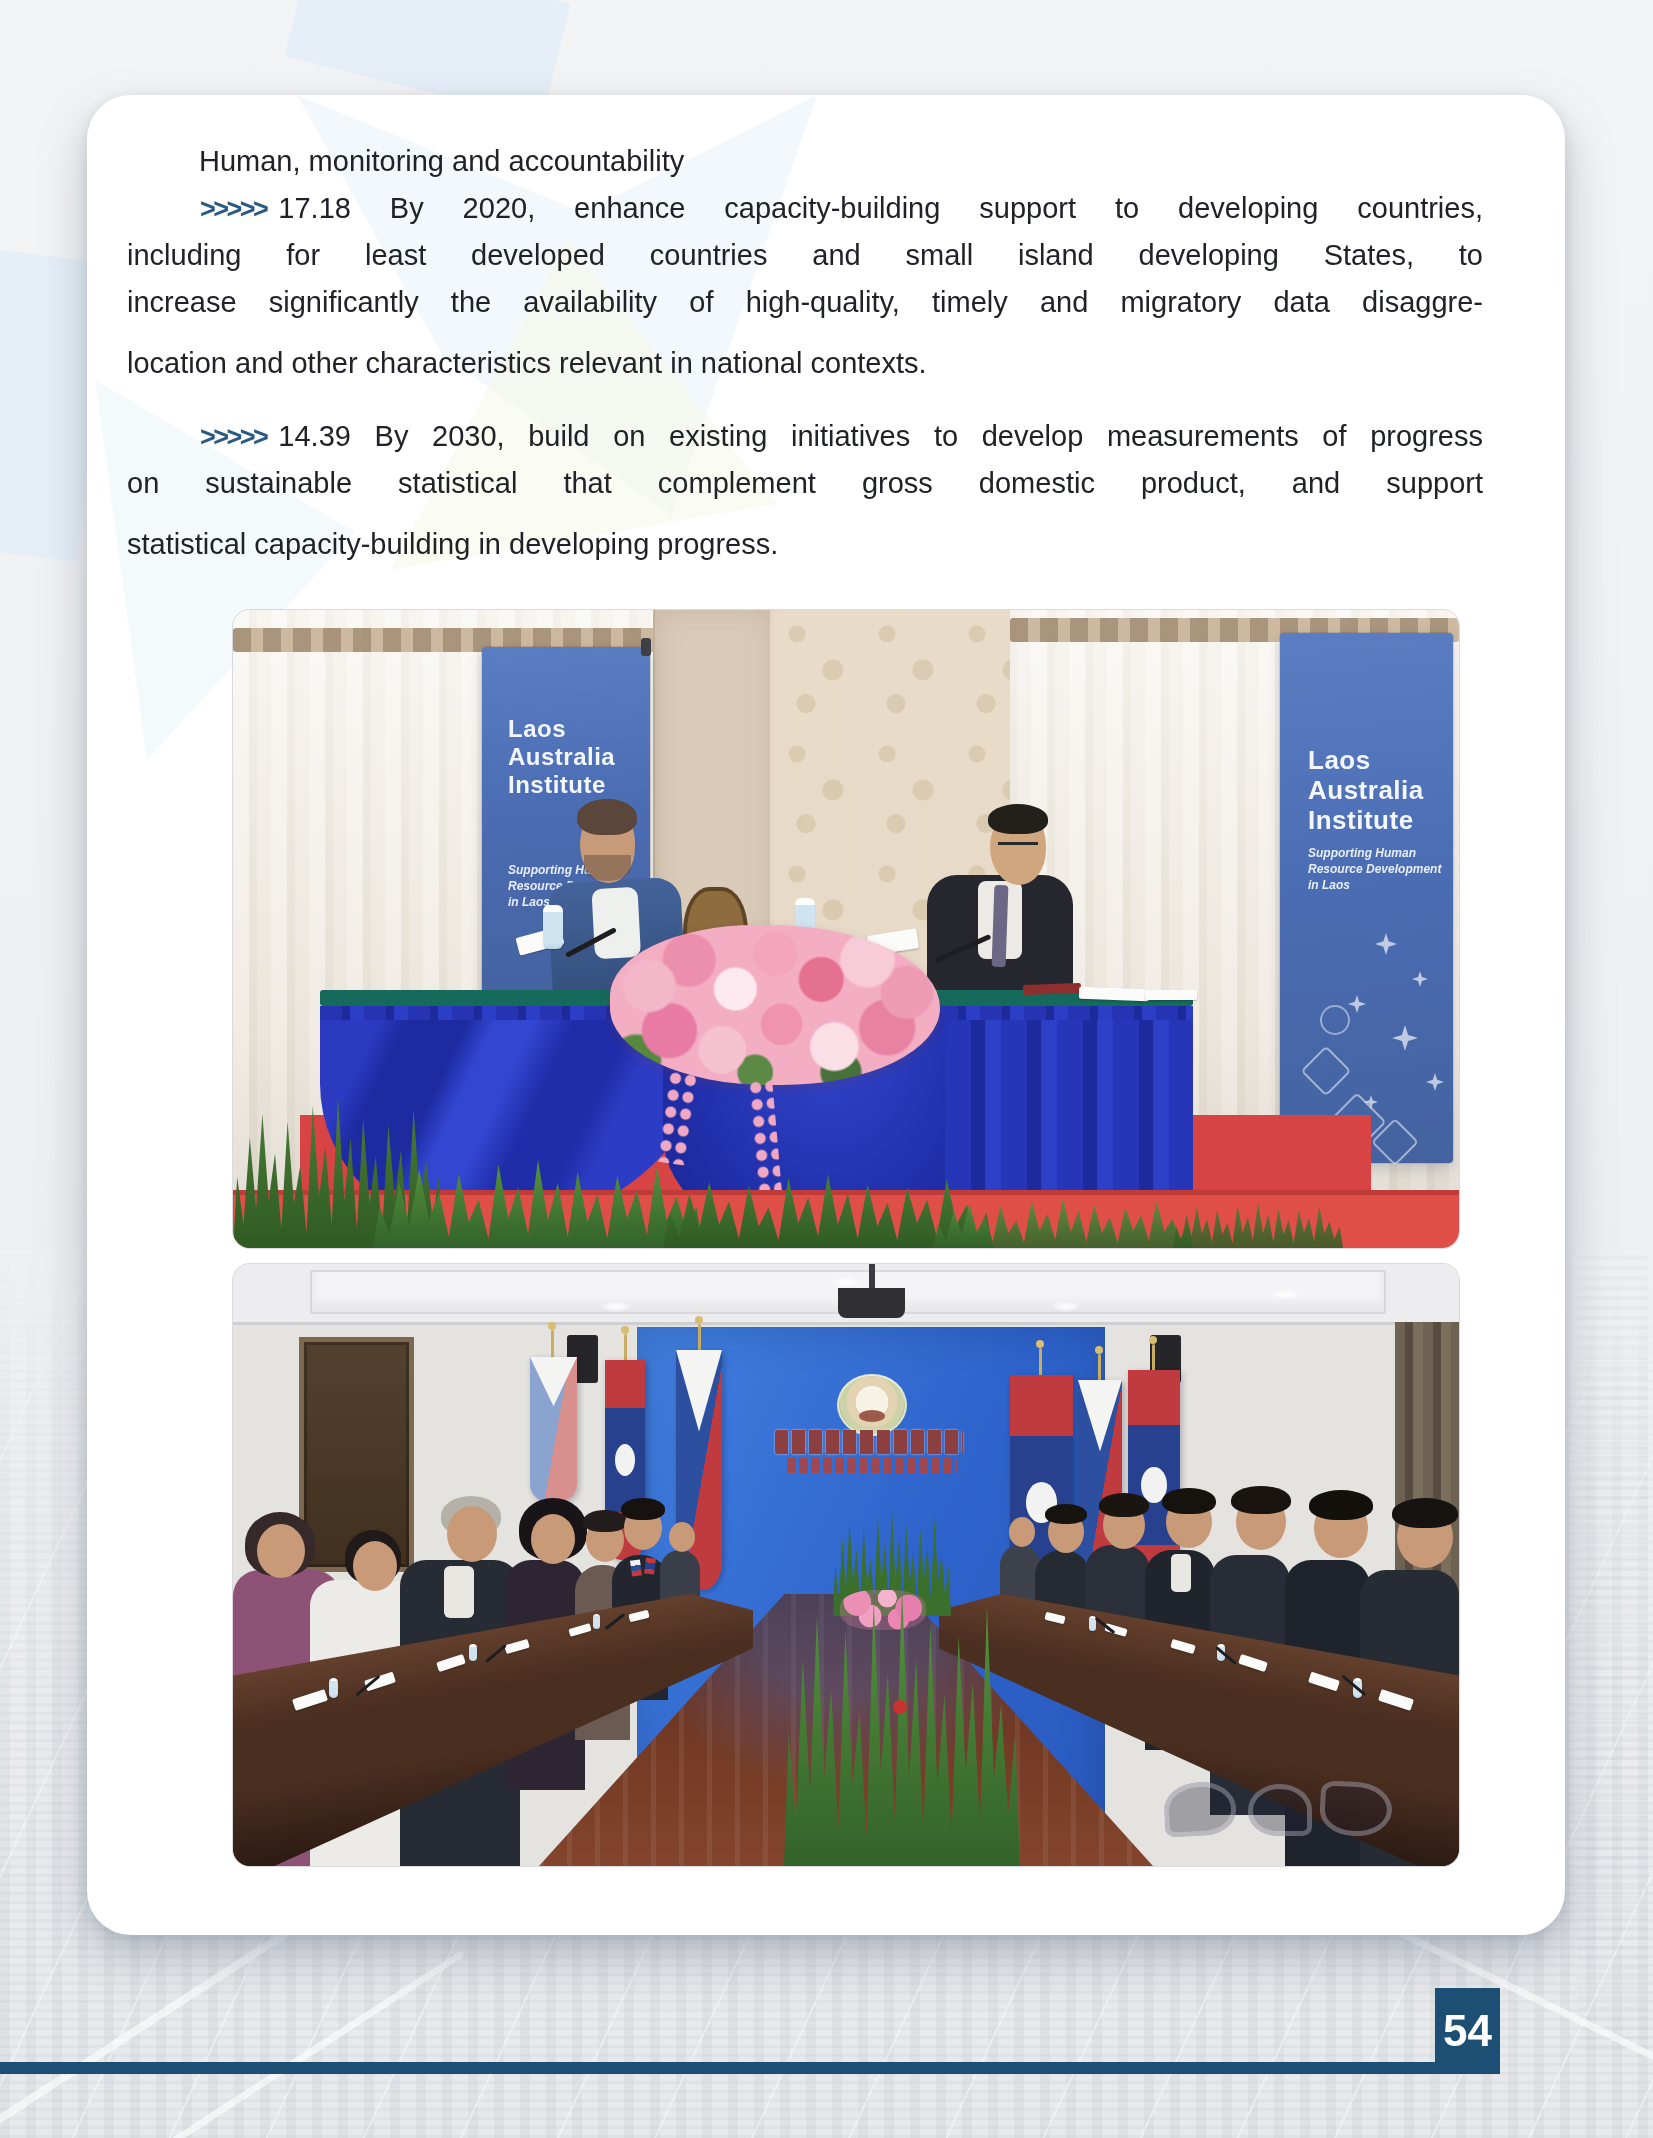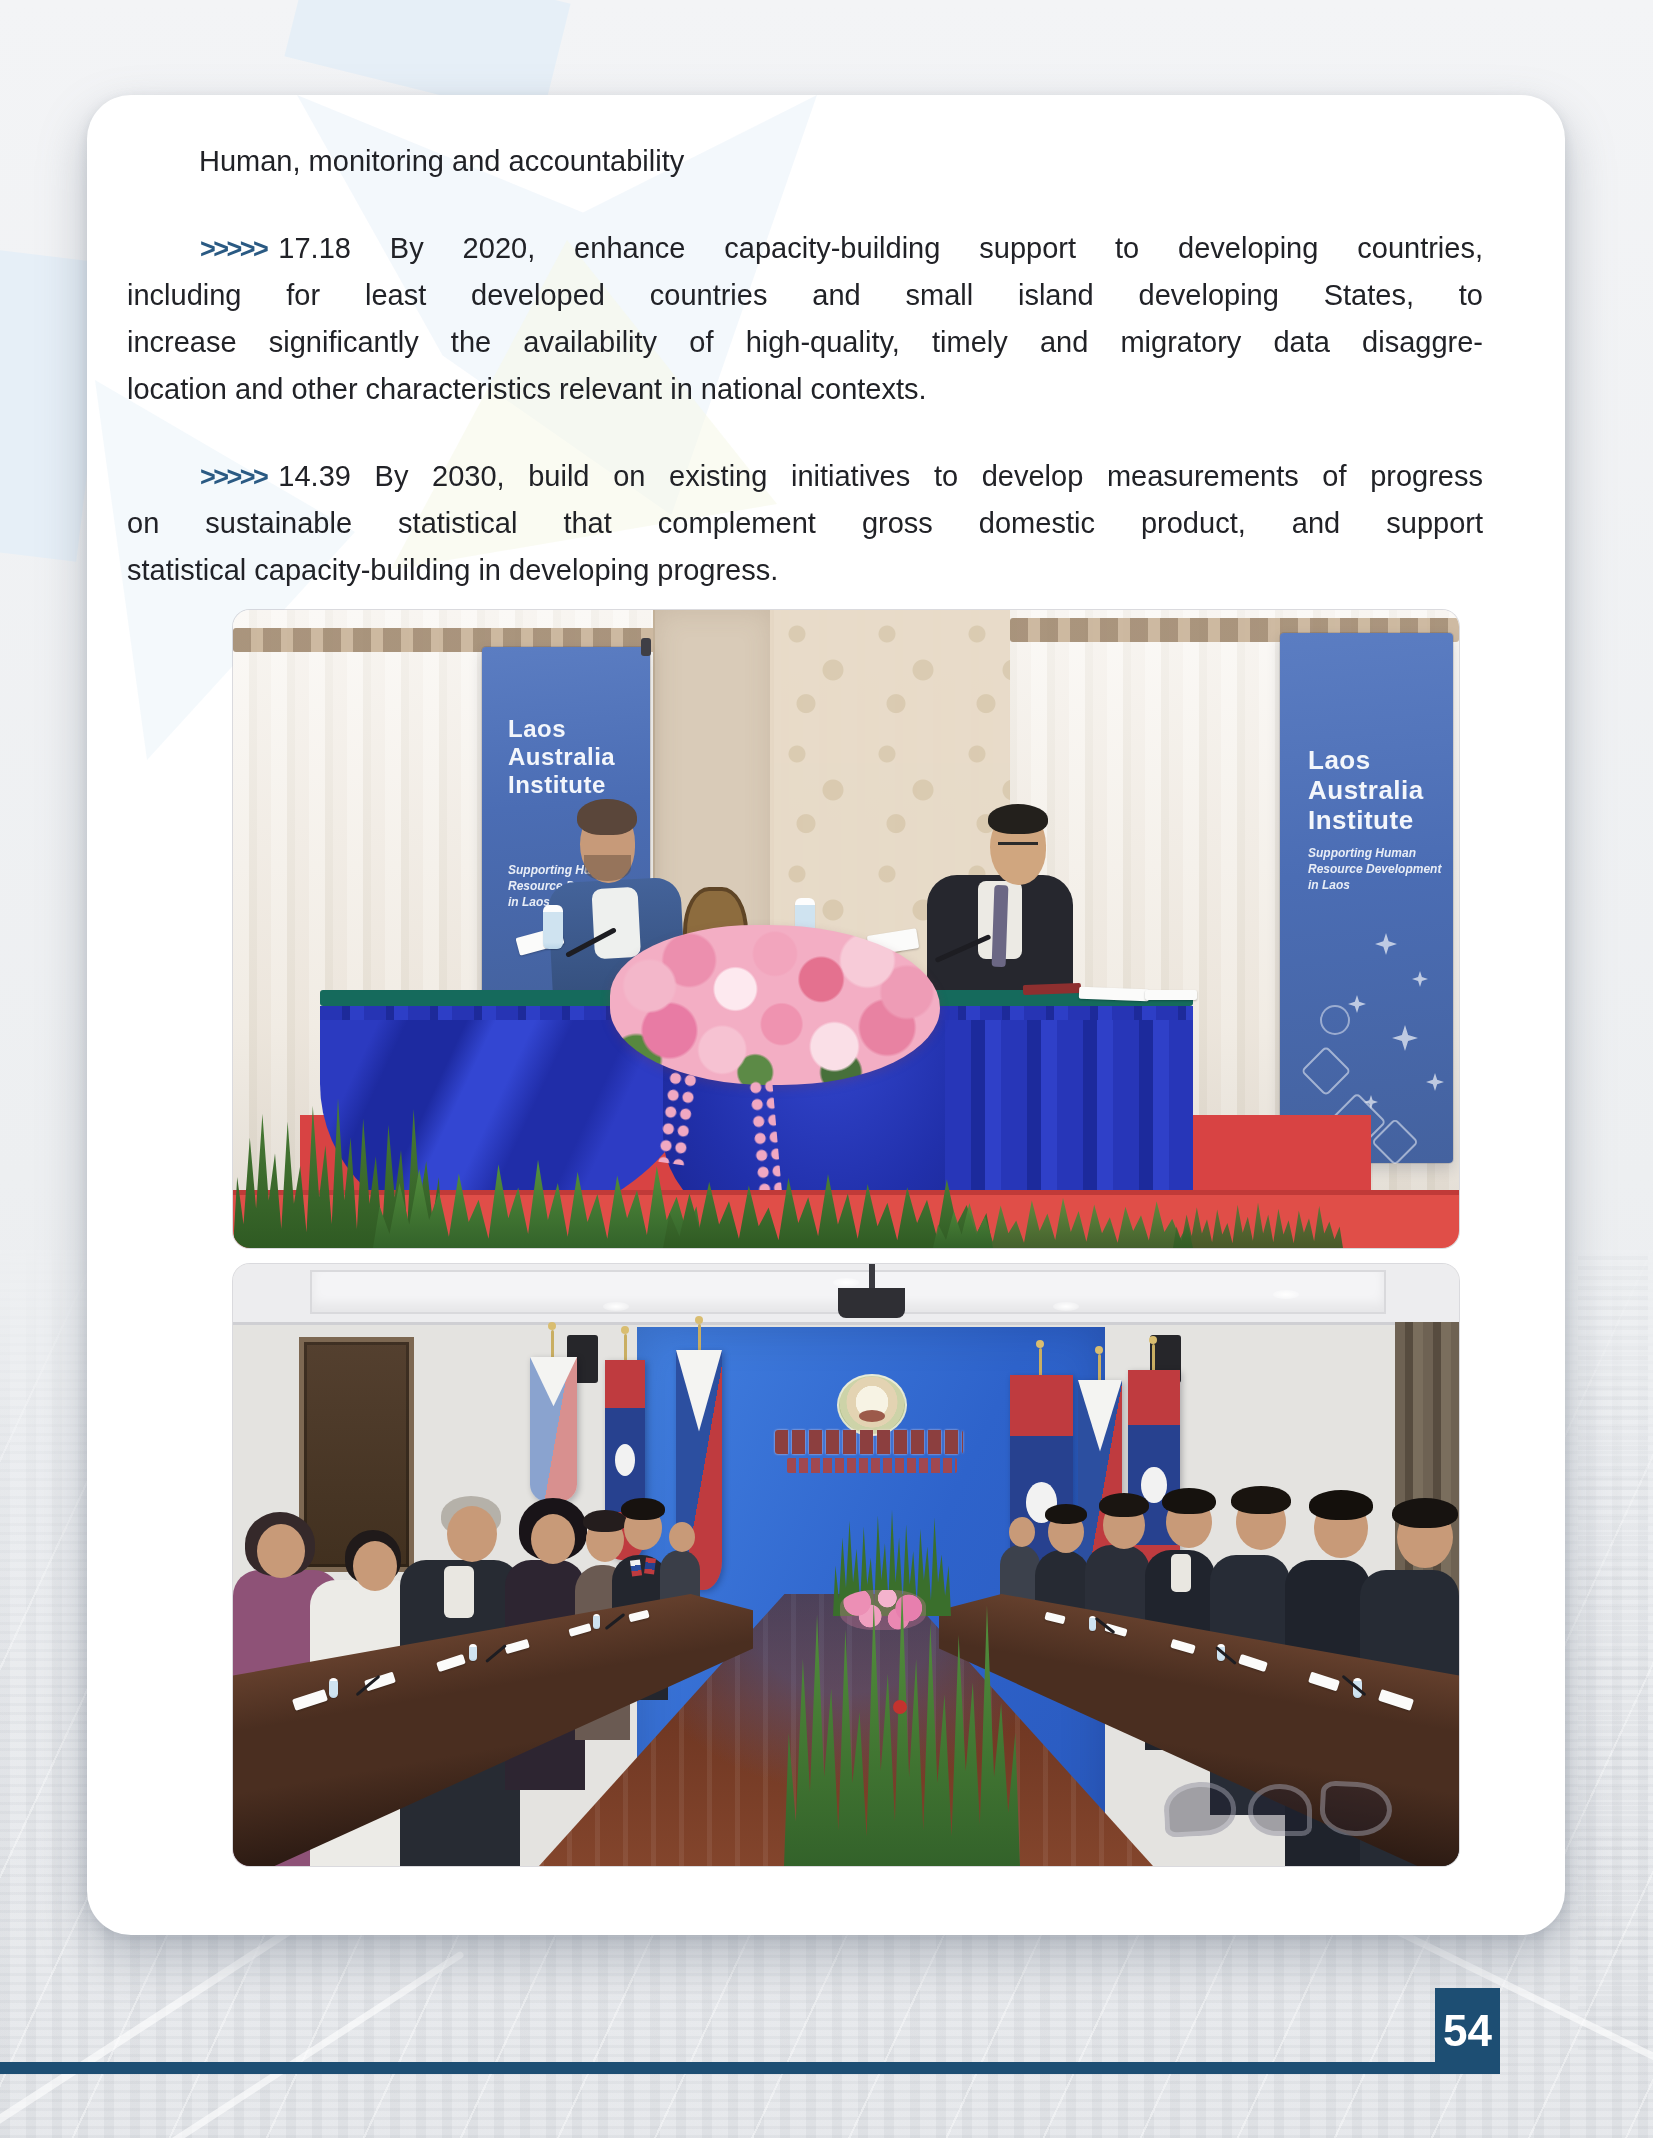--- a/index.html
+++ b/index.html
@@ -22,23 +22,23 @@
   .card{left:87px;top:95px;width:1478px;height:1840px;background:#ffffff;border-radius:44px;
         box-shadow:0 22px 48px rgba(108,118,133,.40), 0 4px 12px rgba(118,128,142,.22);}
   .deco{opacity:.55;}
 
   
   .textblock{left:127px;top:138px;width:1356px;color:#212227;font-size:29px;line-height:47px;z-index:3;}
   .hline{padding-left:72px;height:47px;line-height:47px;}
   .para2{margin-top:26px;}
   .jline{text-align:justify;height:47px;line-height:47px;overflow:hidden;}
   .jline::after{content:"";display:inline-block;width:100%;height:0;}
-  .jline.last{text-align:left;}
+  .jline.last{text-align:left;margin-top:14px;}
   .jline.last::after{content:none;}
-  .ind{text-indent:73px;margin-top:40px;}
+  .ind{text-indent:73px;}
   .mk{font-weight:700;color:#2a5a83;letter-spacing:-2.5px;font-size:27px;margin-right:12px;}
 
   
   .photo{overflow:hidden;border-radius:17px;box-shadow:0 0 0 1px rgba(188,188,194,.55);z-index:2;}
   .fill{left:0;top:0;right:0;bottom:0;}
 
   
   .curtains{background:
       linear-gradient(180deg, rgba(255,255,255,.5), rgba(214,204,188,.18) 65%, rgba(168,158,142,.28)),
       repeating-linear-gradient(90deg,#f7f3ed 0 16px,#e9e3d9 16px 24px,#f1ebe3 24px 38px);}

